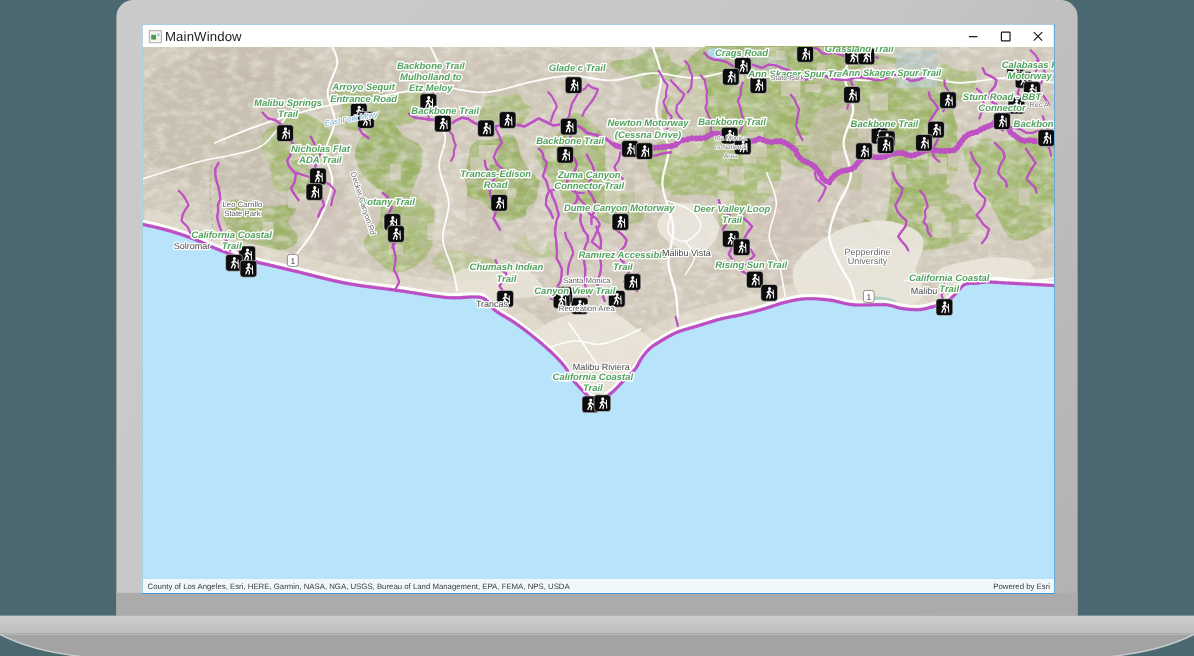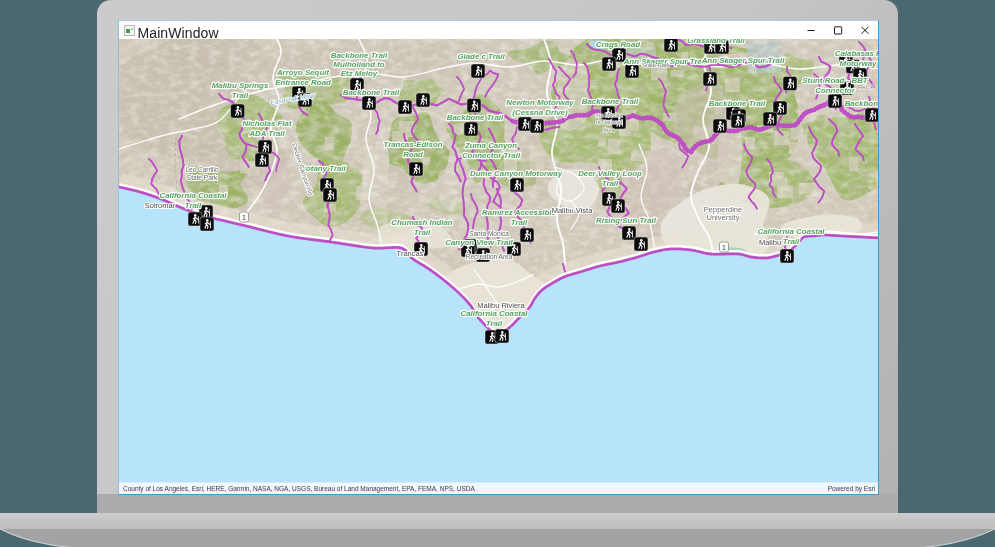--- a/index.html
+++ b/index.html
@@ -4,21 +4,21 @@
 html,body{margin:0;padding:0}
 body{width:995px;height:547px;background:#4b6870;position:relative;overflow:hidden;font-family:"Liberation Sans",sans-serif}
 .bezel{position:absolute;left:97px;top:0;width:800.5px;height:513px;background:linear-gradient(125deg,#cbcbcb 0%,#c6c6c6 55%,#b2b2b2 100%);border-radius:14px 14px 0 0}
 .bezelshadow{position:absolute;left:97px;top:494px;width:800.5px;height:19px;background:#ababab}
 .baselight{position:absolute;left:0;top:513px;width:995px;height:14.5px;background:linear-gradient(#cdcdcd,#bebebe)}
 .win{position:absolute;left:117.5px;top:19.5px;width:759px;height:473px;border:1px solid;border-color:#a8cfe8 #4697ce #4697ce #8fc0de;background:#fff}
 .tbar{position:absolute;left:0;top:0;width:759px;height:18px;background:#fff}
 .ticon{position:absolute;left:5.5px;top:4.5px;width:9px;height:9px;background:#f4f4f1;border:0.5px solid #bbbbb6}
 .ticon .g{position:absolute;left:1px;top:2.5px;width:3.5px;height:4px;background:#4a9a54}
 .ticon .b{position:absolute;left:5.5px;top:1.5px;width:2.5px;height:2.5px;background:#9ec7dd}
-.ttxt{position:absolute;left:19px;top:4px;font-size:14px;color:#222;letter-spacing:0.1px}
+.ttxt{position:absolute;left:19px;top:4px;font-size:11px;color:#222;letter-spacing:0.1px}
 .btn{position:absolute;top:0;width:26px;height:18px}
 .map{position:absolute;left:0;top:18px;width:759px;height:455px;overflow:hidden}
 .gl{fill:#53a35f;stroke:#ffffff;stroke-width:2.3px;paint-order:stroke;stroke-linejoin:round}
 </style></head>
 <body>
 <div class="bezel"></div>
 <div class="bezelshadow"></div>
 <div class="baselight"></div>
 <svg width="995" height="20" viewBox="0 527.5 995 19.5" style="position:absolute;left:0;top:527.5px">
 <path d="M0,527.5 L995,527.5 L995,528 C972,539.5 941,546 908,548 L86,548 C54,546 22,539.5 0,528 Z" fill="#a3a3a3" stroke="#c9cdcc" stroke-width="1.2"></path>

